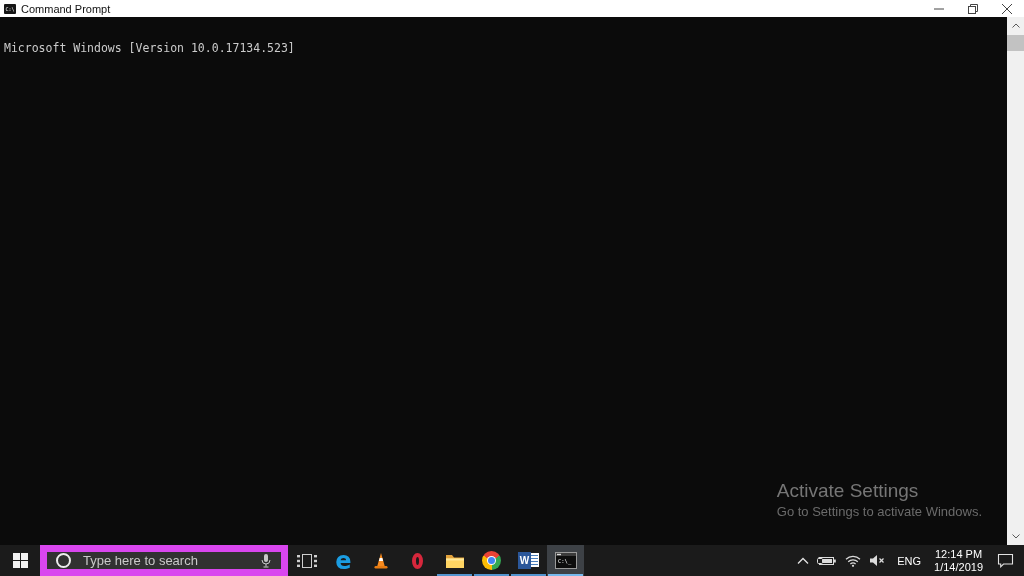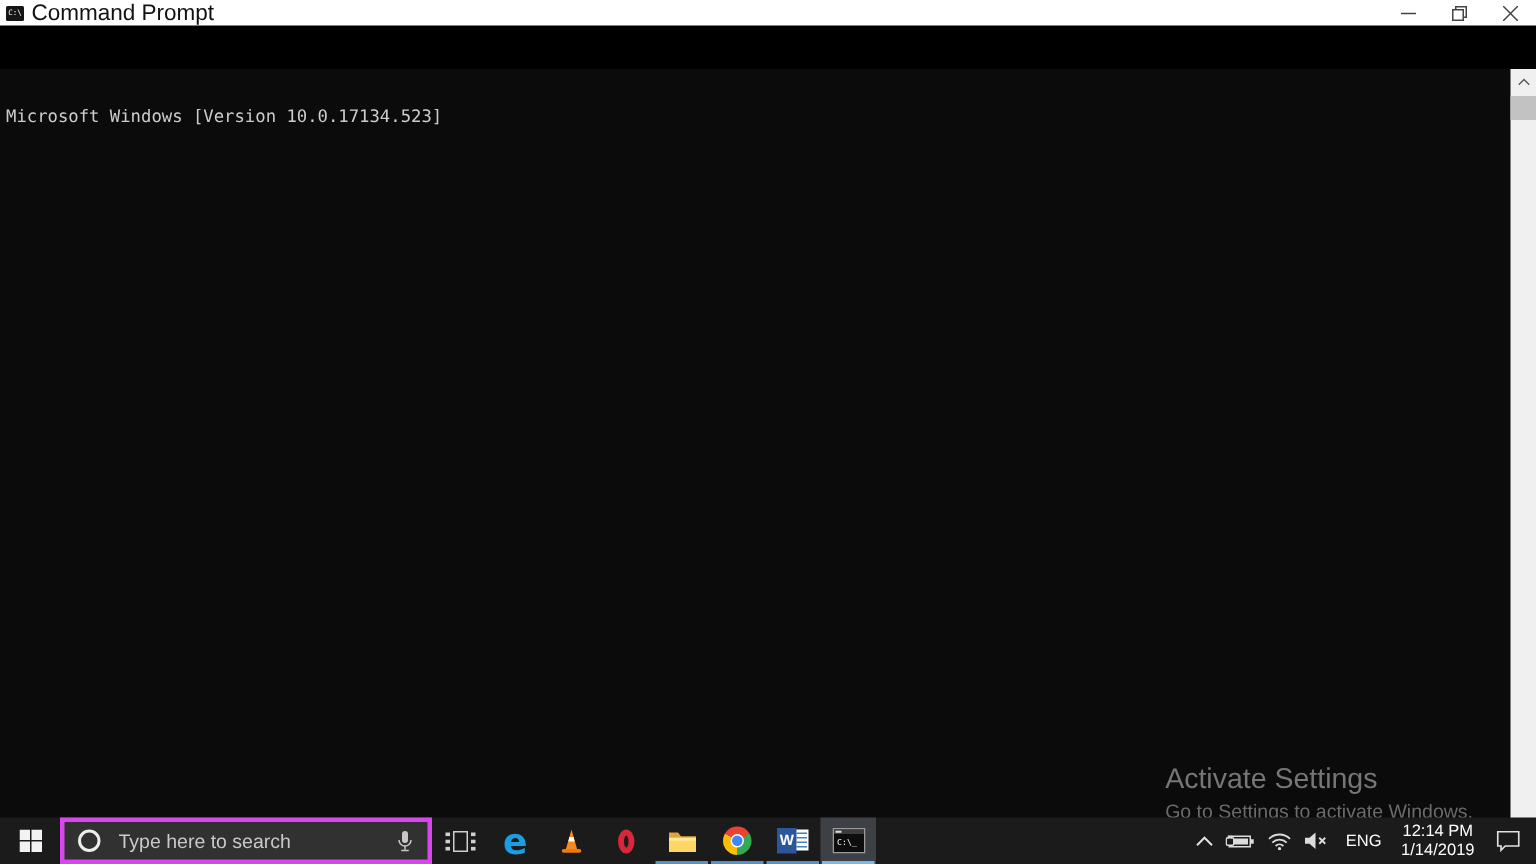--- a/index.html
+++ b/index.html
@@ -10,32 +10,31 @@
   
   .titlebar {
     position:absolute; top:0; left:0; width:1024px; height:17px;
     background:#ffffff; display:flex; align-items:center;
   }
   .titlebar-icon {
     width:12px; height:10px; margin-left:4px; background:#161616;
     border-radius:1px; color:#fff; font-size:5px; line-height:10px;
     text-align:center; font-family:"DejaVu Sans Mono",monospace; flex:0 0 auto;
   }
-  .titlebar-text { font-size:15px; color:#111; margin-left:5px; flex:1 1 auto; }
+  .titlebar-text { font-size:11px; color:#111; margin-left:5px; flex:1 1 auto; }
   .win-btn {
     width:34px; height:17px; display:flex; align-items:center; justify-content:center;
     flex:0 0 auto;
   }
   .win-btn svg { display:block; }
 
   
   .console {
     position:absolute; top:17px; left:0; width:1024px; height:528px;
     background:#0b0b0b;
-    margin-top:29px;
   }
   .console-text {
     position:absolute; top:1px; left:4px; right:20px;
     font-family:"DejaVu Sans Mono","Liberation Mono",monospace;
     font-size:11.5px; line-height:12px; color:#cccccc; white-space:pre;
   }
   .console-line { min-height:12px; }
 
   .watermark { position:absolute; right:42px; bottom:26px; text-align:left; }
   .watermark-title { font-size:19px; color:#767676; font-weight:400; }
@@ -58,21 +57,21 @@
   
   .taskbar {
     position:absolute; bottom:0; left:0; width:1024px; height:31px;
     background:#1b1b1b; display:flex; align-items:center;
   }
   .start-btn {
     width:40px; height:31px; display:flex; align-items:center; justify-content:center;
     flex:0 0 auto;
   }
   .search-box {
-    width:248px; height:31px; background:#313131; border:3px solid #d946ef;
+    width:248px; height:31px; background:#313131; border:7px solid #d946ef;
     display:flex; align-items:center; flex:0 0 auto;
   }
   .cortana-ring {
     width:15px; height:15px; border:2px solid #ededed; border-radius:50%;
     margin-left:9px; flex:0 0 auto;
   }
   .search-placeholder {
     font-size:13px; color:#c9c9c9; margin-left:12px; flex:1 1 auto;
     white-space:nowrap; overflow:hidden;
   }

